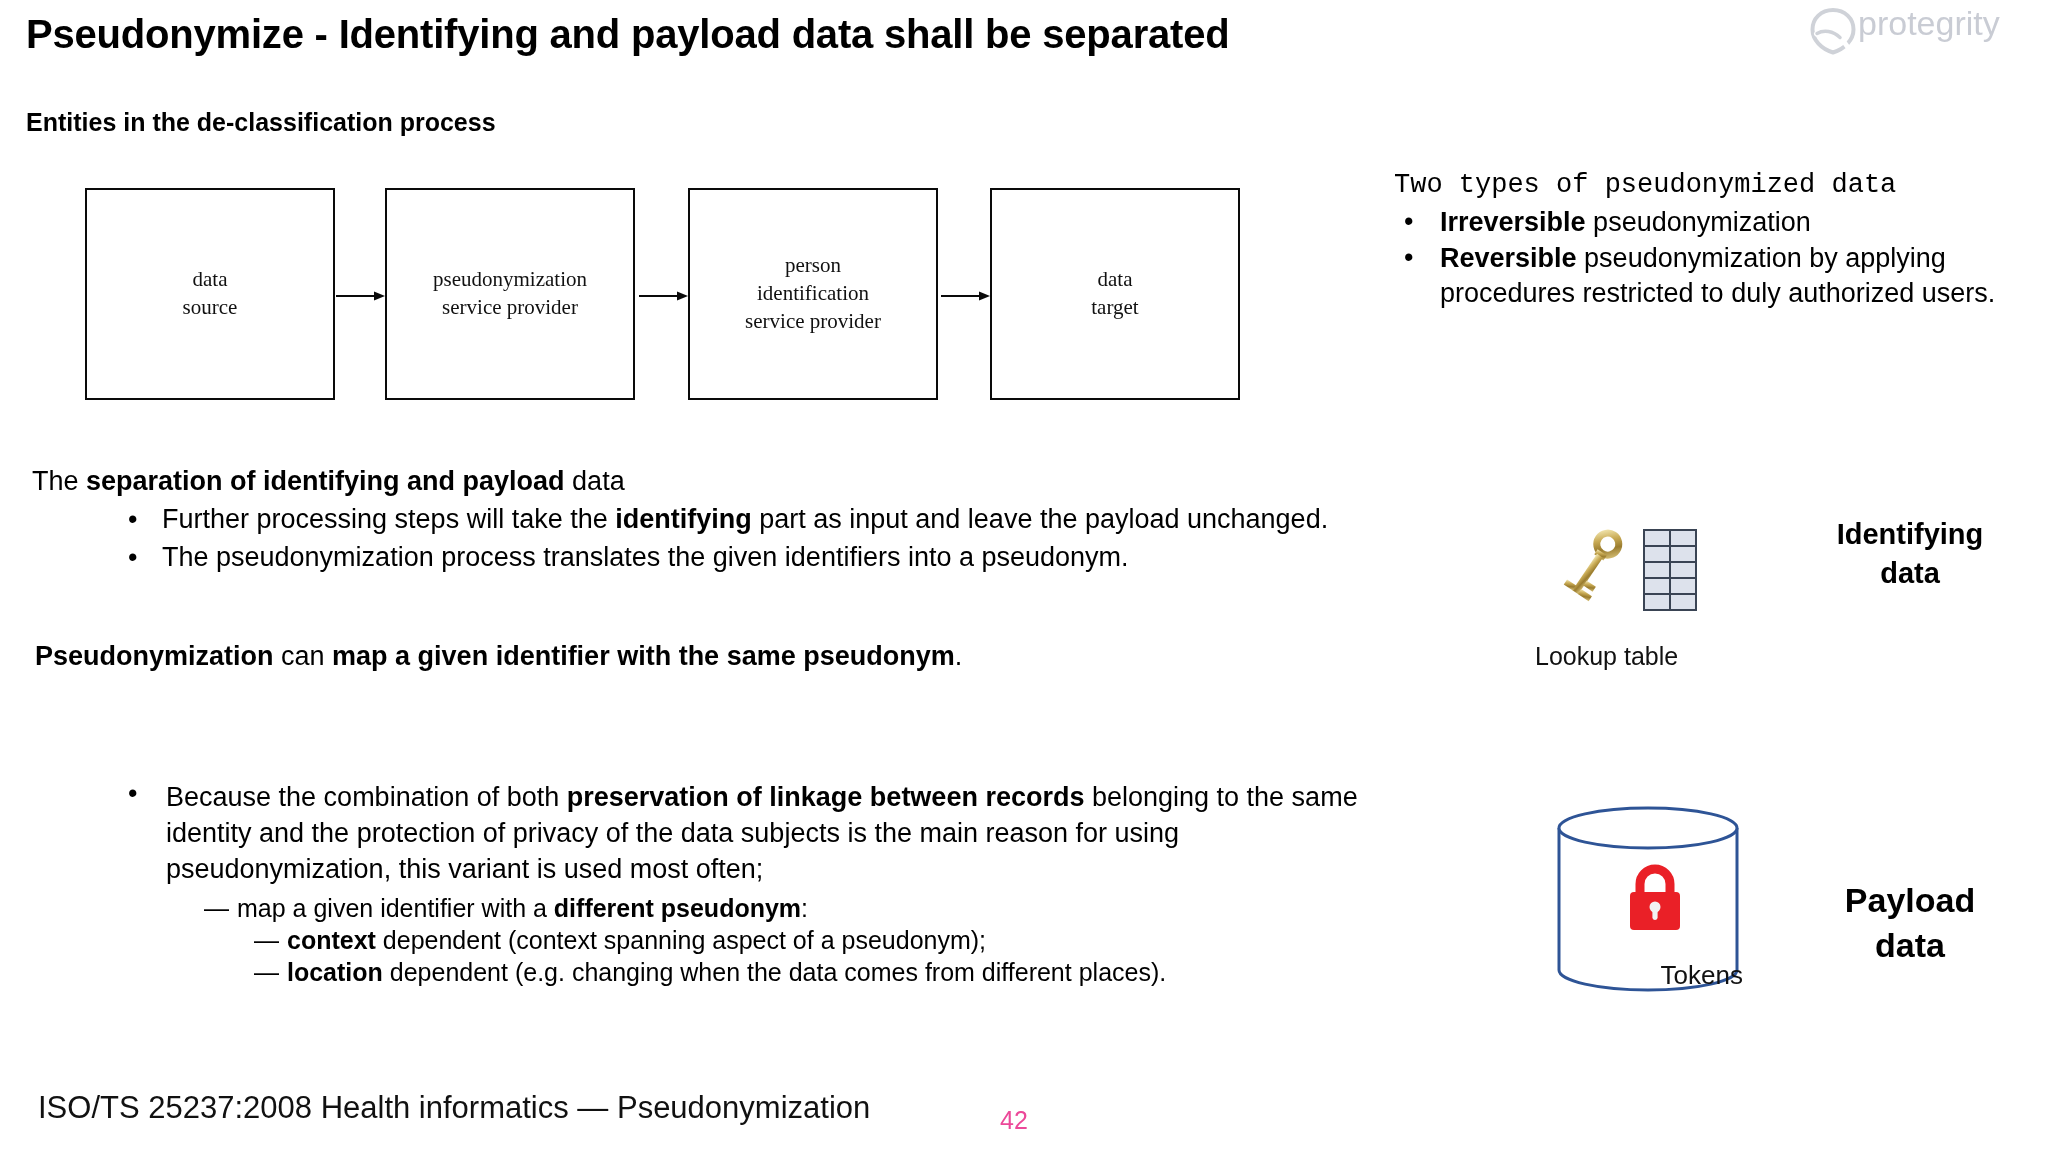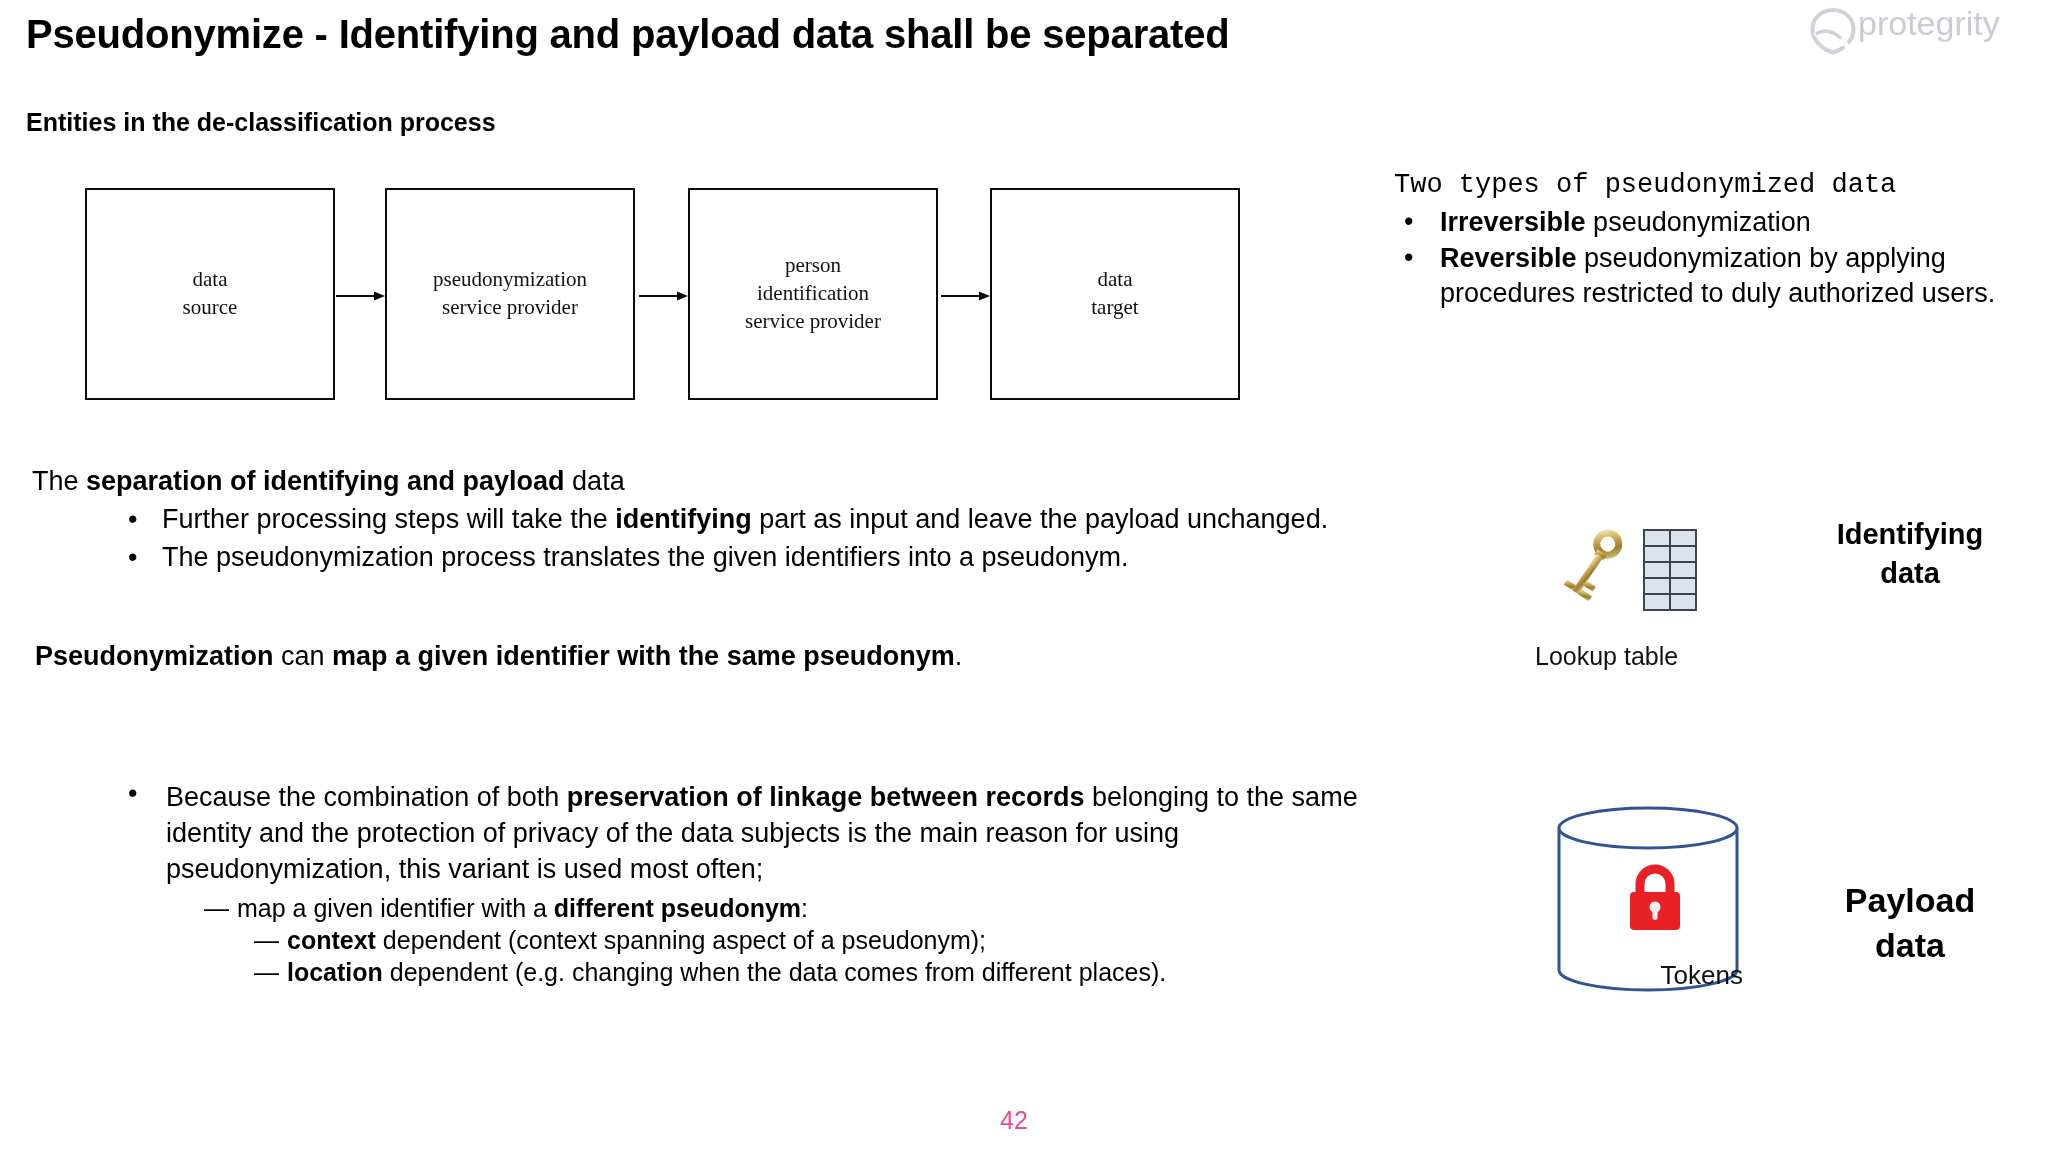--- a/index.html
+++ b/index.html
@@ -410,20 +410,21 @@
     <ul class="dash-list" id="dash-level-2">
       <li>
         <span class="dash">—</span><b>context</b><span> dependent (context spanning aspect of a pseudonym);</span>
       </li>
       <li>
         <span class="dash">—</span><b>location</b><span> dependent (e.g. changing when the data comes from different places).</span>
       </li>
     </ul>
   </div>
 
+  <div id="source-citation">ISO/TS 25237:2008 Health informatics — Pseudonymization</div>
   <div id="page-number">42</div>
 
   <div id="identifying-group">
 
     <span id="key-icon">
       <svg width="76" height="92" viewBox="0 0 76 92" aria-hidden="true">
         <defs>
           <linearGradient id="goldgrad" x1="0" y1="0" x2="1" y2="1">
             <stop offset="0%" stop-color="#f4e9b4"></stop>
             <stop offset="35%" stop-color="#c9ab55"></stop>

